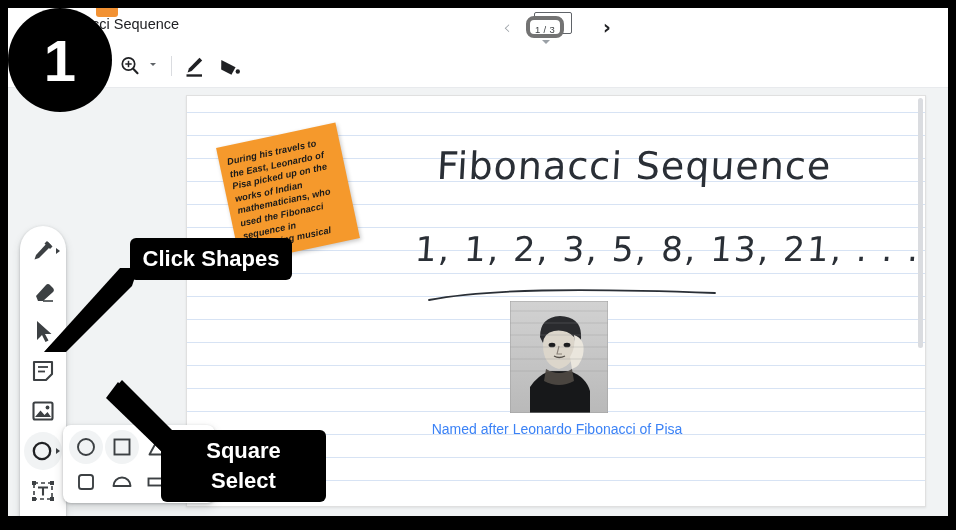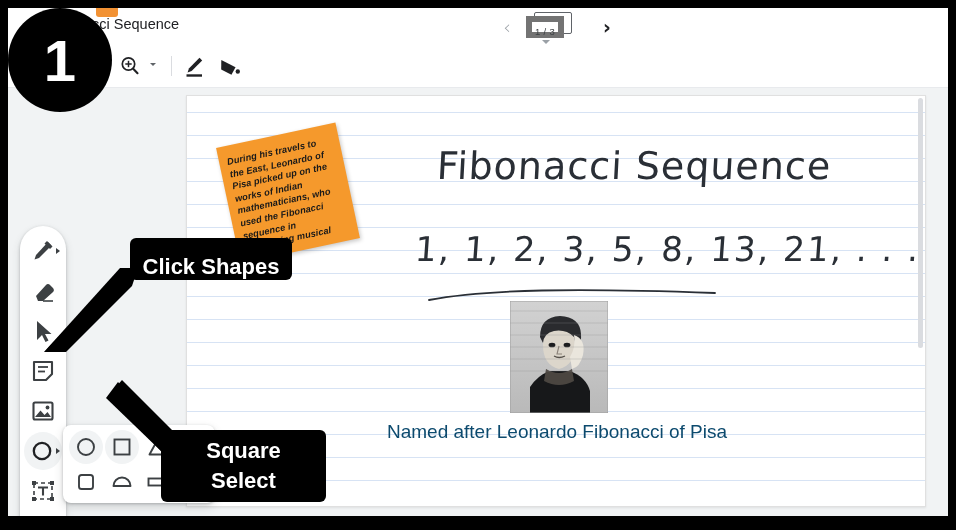--- a/index.html
+++ b/index.html
@@ -81,22 +81,22 @@
     left: 8px; top: 0px;
     width: 38px; height: 22px;
     border: 1.6px solid #5f6368;
     border-radius: 2px;
     background: #fff;
   }
   #page-counter-front {
     position: absolute;
     left: 0px; top: 4px;
     width: 38px; height: 22px;
-    border: 6px solid #737373;
-    border-radius: 0;
+    border: 4px solid #737373;
+    border-radius: 8px;
     background: #fff;
     font-size: 9.5px;
     color: #3c4043;
     text-align: center;
     line-height: 19px;
     letter-spacing: .3px;
   }
   #page-counter-caret {
     position: absolute;
     left: 16px; top: 28px;
@@ -250,22 +250,22 @@
     left: 323px; top: 205px;
     width: 98px; height: 112px;
     overflow: hidden;
     background: #c9c9c9;
   }
   #caption {
     position: absolute;
     left: 0; top: 325px;
     width: 740px;
     text-align: center;
-    font-size: 19px;
-    color: #0c4a6e;
+    font-size: 14px;
+    color: #3b82f6;
   }
 
   
   #shapes-popup {
     position: absolute;
     left: 55px; top: 337px;
     width: 152px; height: 78px;
     background: #ffffff;
     border-radius: 8px;
     box-shadow: 0 1px 3px rgba(60,64,67,.3), 0 4px 10px rgba(60,64,67,.18);
@@ -288,21 +288,20 @@
     display: flex;
     align-items: center;
     justify-content: center;
     text-align: center;
     z-index: 40;
   }
   #callout-click {
     left: 130px; top: 238px;
     width: 162px; height: 42px;
     font-size: 22px;
-    align-items: flex-end;
   }
   #callout-select {
     left: 161px; top: 430px;
     width: 165px; height: 72px;
     font-size: 22px;
     line-height: 30px;
   }
   #badge-1 {
     position: absolute;
     left: 8px; top: 8px;

